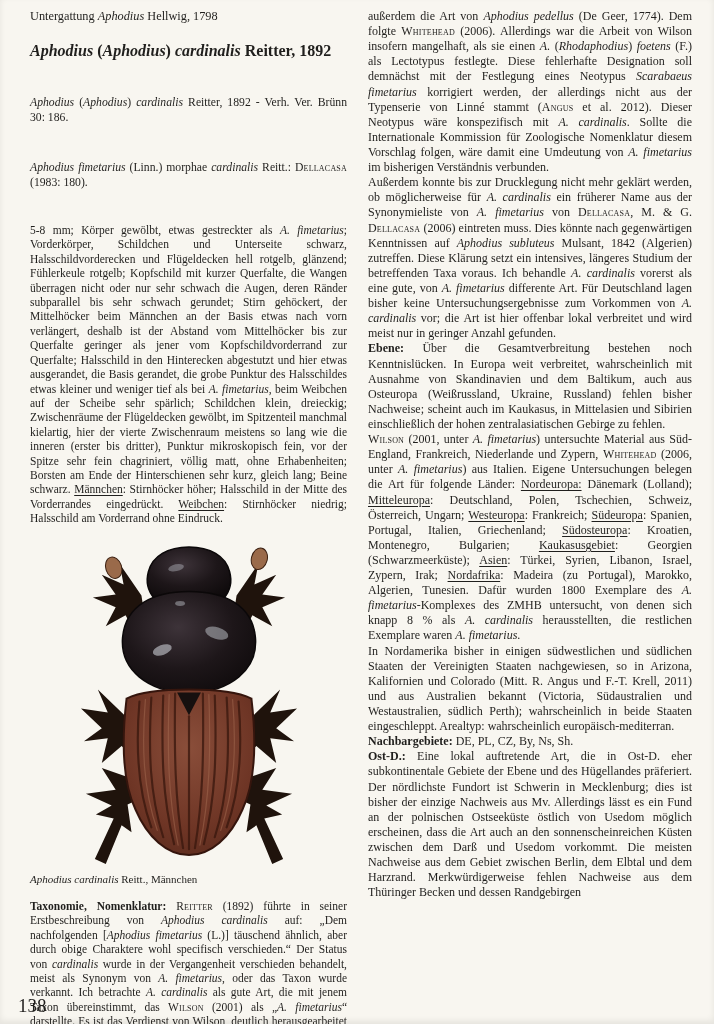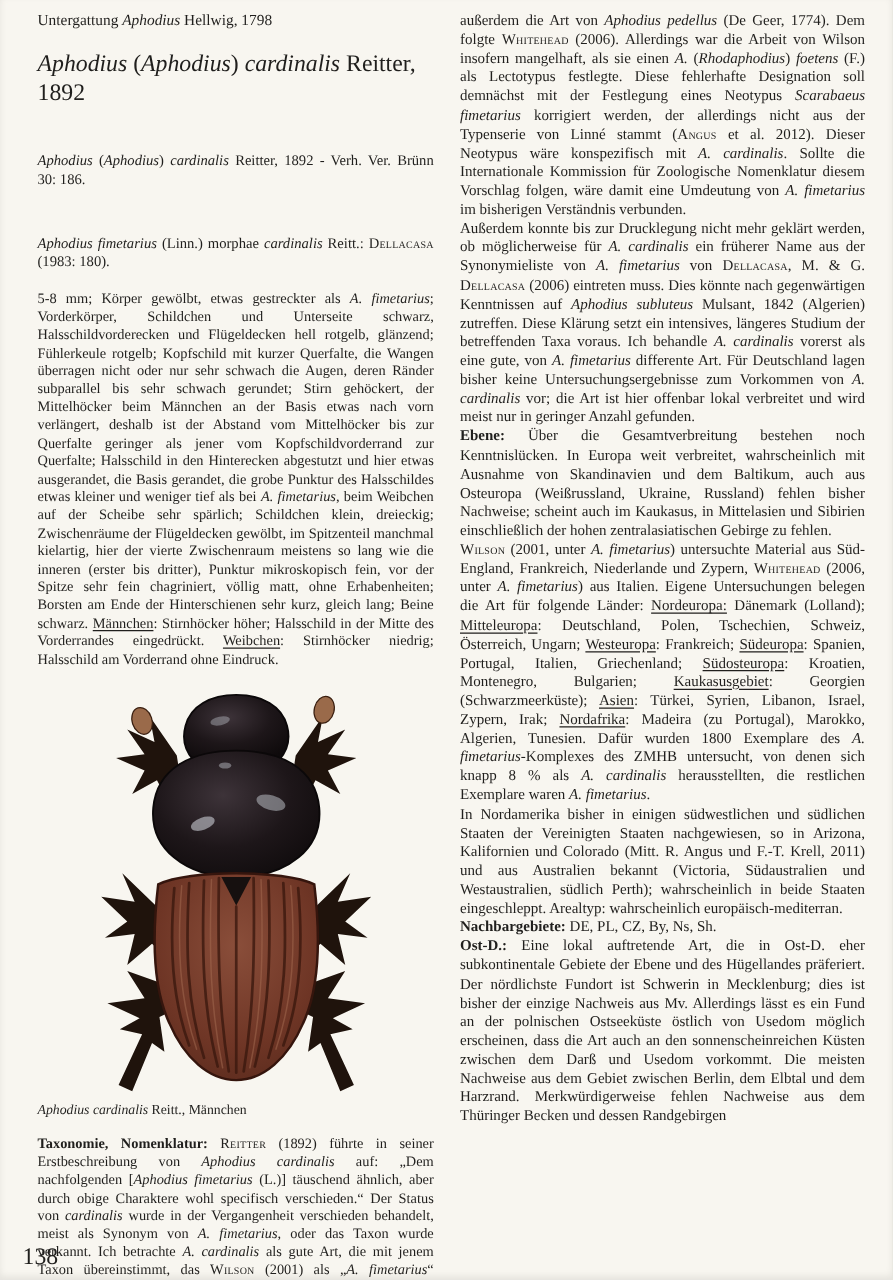--- a/index.html
+++ b/index.html
@@ -11,24 +11,24 @@
     font-family:"Liberation Serif","DejaVu Serif",serif;
     overflow:hidden;
     box-shadow:inset 0 -3px 6px rgba(0,0,0,.08);
   }
   .cols { display:flex; gap:21px; padding:9px 22px 0 30px; }
   .col-left  { width:317px; flex:none; }
   .col-right { width:324px; flex:none; }
   p { margin:0; text-align:justify; hyphens:auto; -webkit-hyphens:auto; }
 
   .subgenus  { font-size:12.3px; line-height:1.2; text-align:left; margin-bottom:17px; }
-  .heading   { font-size:19px; font-weight:normal; line-height:1.2; text-align:left; margin-bottom:8px; }
+  .heading   { font-size:16px; font-weight:bold; line-height:1.2; text-align:left; margin-bottom:8px; }
   .syn       { font-size:11.7px; line-height:1.26; margin-bottom:4px;margin-top:36px; }
   .syn-last  { margin-top:7px; }
-  .desc      { font-size:11.5px; line-height:1.255; margin-top:15px; }
+  .desc      { font-size:11.5px; line-height:1.255; margin-top:32px; }
   .figure    { width:258px; margin:12px auto 0; display:block; }
   .caption   { font-size:11px; line-height:1.2; text-align:left; margin:8px 0 13px; }
   .tax       { font-size:11.5px; line-height:1.255; }
   .col-right p { font-size:12px; line-height:1.26; }
   .pagenum   { position:absolute; left:18px; bottom:7px; font-size:19px; }
 
   sc { font-variant:small-caps; letter-spacing:.2px; }
   u  { text-underline-offset:1.5px; }
 </style>
 </head>

